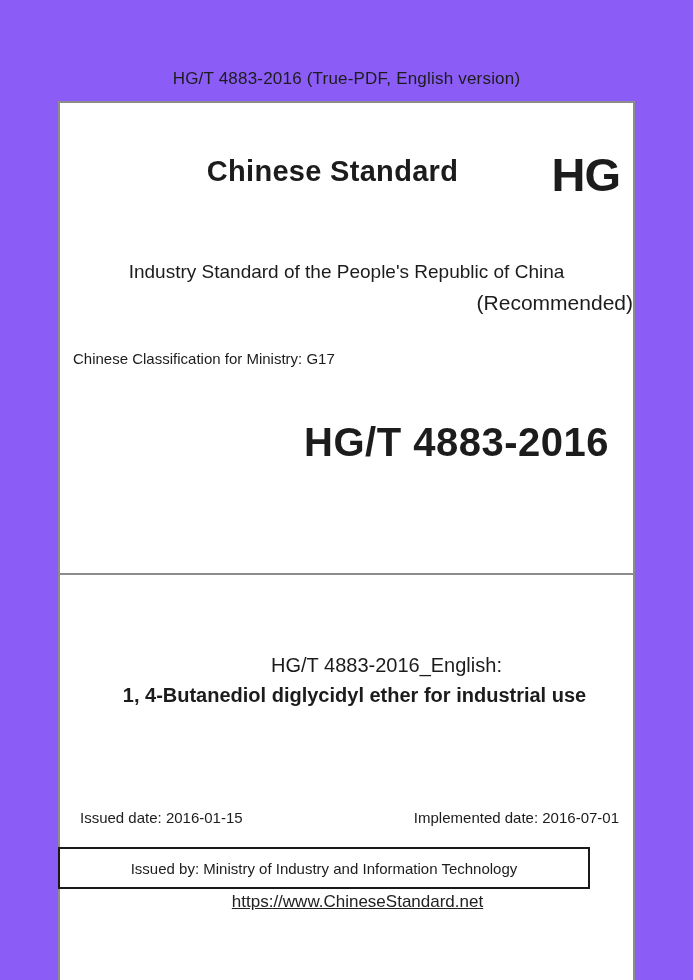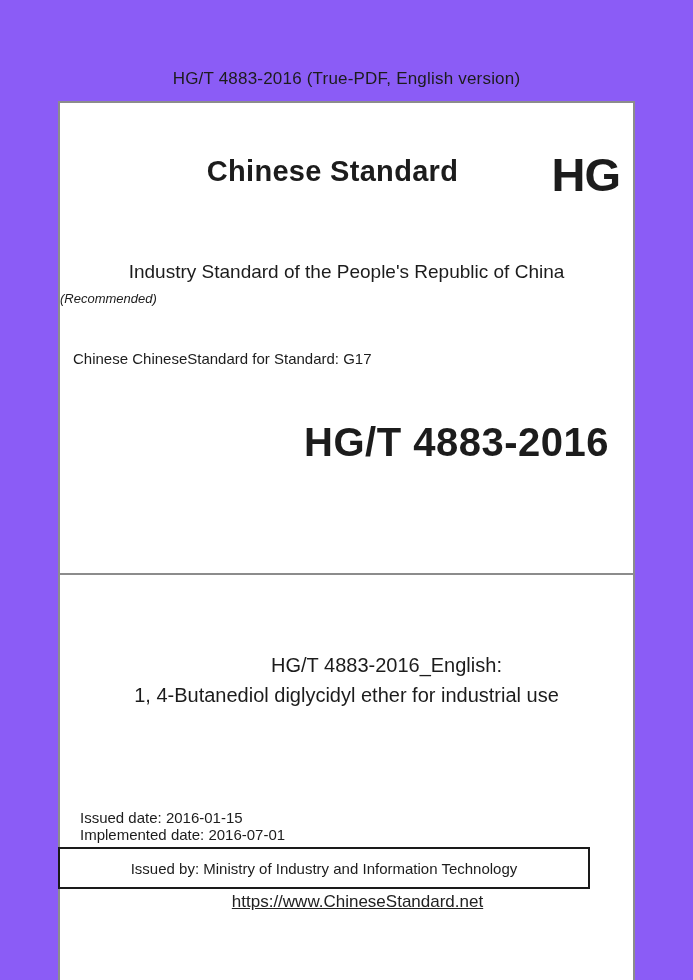--- a/index.html
+++ b/index.html
@@ -60,23 +60,22 @@
     left: 0;
     width: 100%;
     text-align: center;
     font-size: 19px;
   }
   .std-type-2 {
     position: absolute;
     top: 188px;
     left: 0;
     width: 100%;
-    text-align: left;
-    font-size: 13px;
-    font-style: italic;
+    text-align: right;
+    font-size: 21px;
   }
   .classification {
     position: absolute;
     top: 247px;
     left: 13px;
     font-size: 15px;
   }
   .std-number {
     position: absolute;
     top: 317px;
@@ -98,34 +97,34 @@
     top: 551px;
     left: 0;
     width: 100%;
     text-align: center;
     font-size: 20px;
     margin-left: 40px;
   }
   .title-en-2 {
     position: absolute;
     top: 581px;
-    left: 0;
+    left: 8px;
     width: 100%;
     text-align: center;
     font-size: 20px;
+    font-weight: bold;
   }
   .dates-row {
     position: absolute;
     top: 706px;
     left: 20px;
     right: 14px;
     display: flex;
     justify-content: space-between;
     font-size: 15px;
-    flex-direction: column;
   }
   .issuer-box {
     position: absolute;
     left: 58px;
     top: 847px;
     width: 532px;
     height: 42px;
     border: 2px solid #1a1a1a;
     box-sizing: border-box;
     background: #ffffff;
@@ -159,21 +158,21 @@
   <div class="main-box">
 
     <div class="brand-title">Chinese Standard</div>
 
     <div class="hg-logo">HG</div>
 
     <div class="std-type-1">Industry Standard of the People's Republic of China</div>
 
     <div class="std-type-2">(Recommended)</div>
 
-    <div class="classification">Chinese ChineseStandard for Standard: G17</div>
+    <div class="classification">Chinese Classification for Ministry: G17</div>
 
     <div class="std-number">HG/T 4883-2016</div>
 
     <div class="mid-divider"></div>
 
     <div class="title-en-1">HG/T 4883-2016_English:</div>
 
     <div class="title-en-2">1, 4-Butanediol diglycidyl ether for industrial use</div>
 
     <div class="dates-row">

